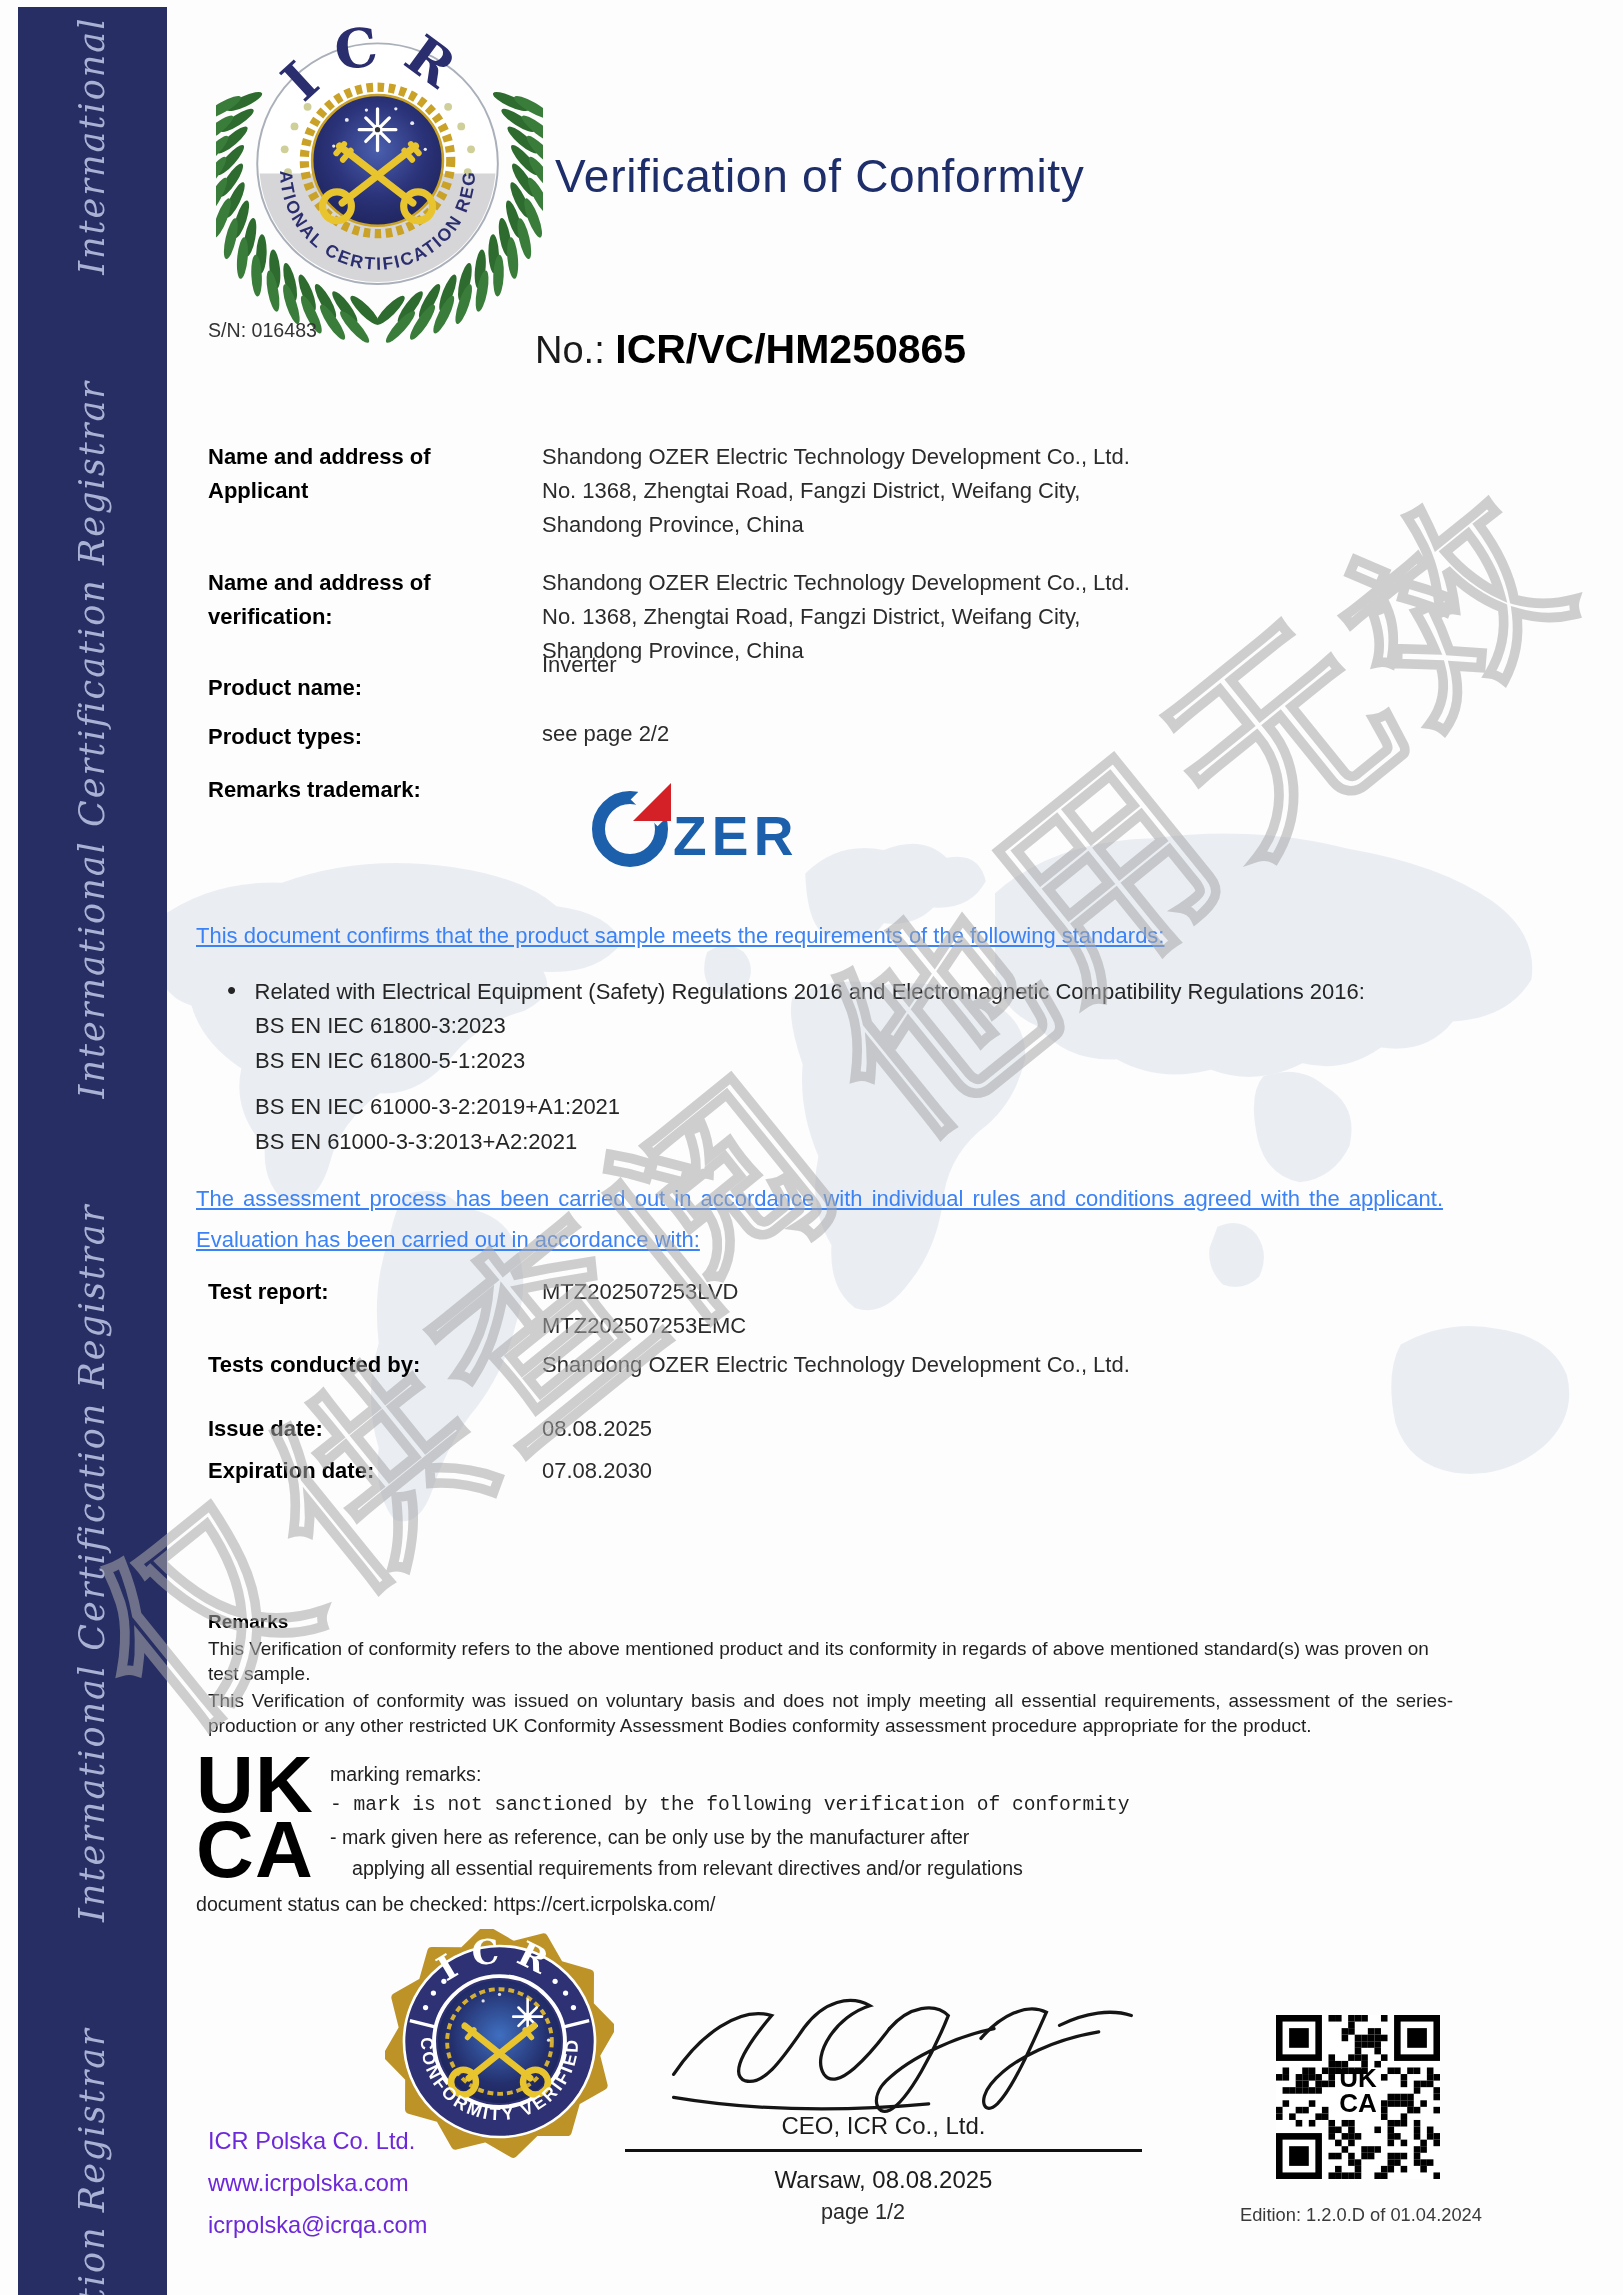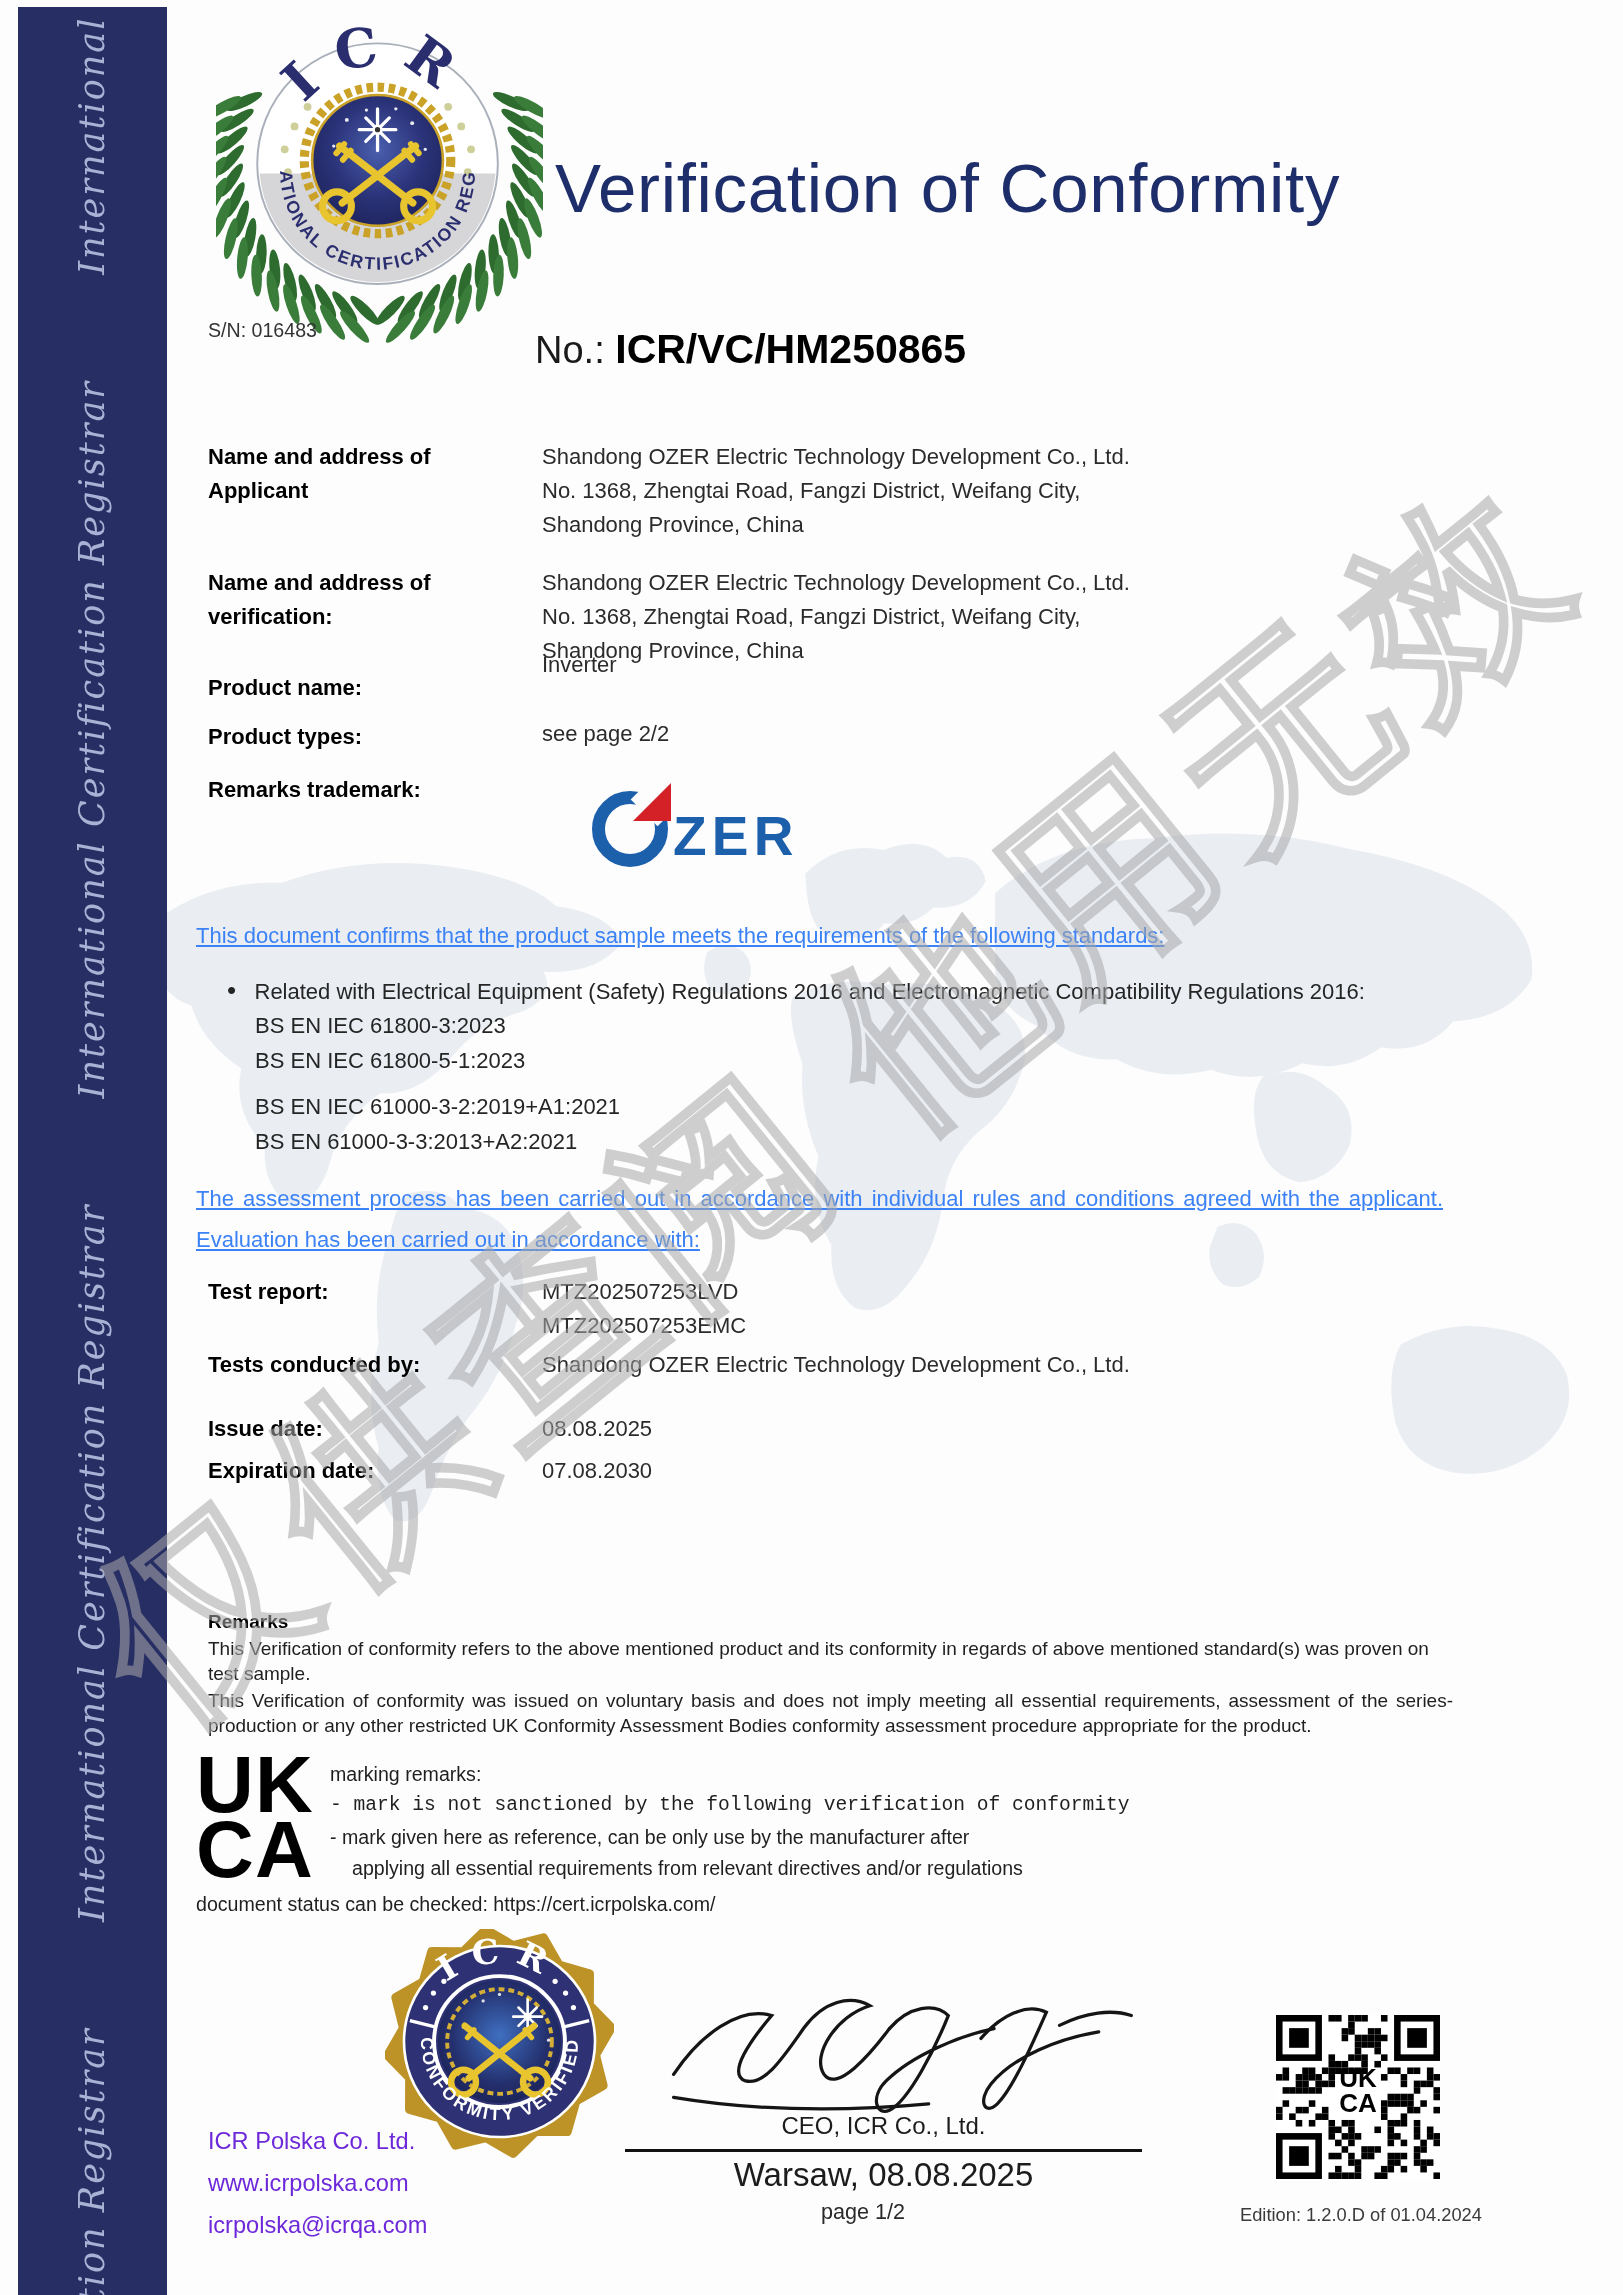--- a/index.html
+++ b/index.html
@@ -22,21 +22,21 @@
     font-family:"DejaVu Sans",sans-serif;font-weight:bold;font-size:203px;
     letter-spacing:18.3px;color:transparent;-webkit-text-stroke:3.3px #a9a9a9;opacity:.55;
     pointer-events:none;
   }
   .watermark .wm-gap{margin-left:59px;}
   
   .worldmap{position:absolute;left:79px;top:795px;z-index:1;opacity:.55;}
   
   .page-title{
     position:absolute;left:555px;top:149px;z-index:4;
-    font-size:69px;color:#1d2e6b;letter-spacing:0.7px;white-space:nowrap;
+    font-size:46px;color:#1d2e6b;letter-spacing:0.7px;white-space:nowrap;
   }
   .sn-line{position:absolute;left:208px;top:319px;font-size:19.6px;color:#333;z-index:4;}
   .doc-no{position:absolute;left:535px;top:326px;font-size:38px;color:#1a1a1a;z-index:4;white-space:nowrap;}
   .doc-no b{font-size:41px;font-weight:bold;color:#000;}
   
   .lbl{position:absolute;left:208px;font-size:22px;font-weight:bold;color:#000;line-height:34px;z-index:4;}
   .val{position:absolute;left:542px;font-size:22px;color:#2b2b2b;line-height:34px;z-index:4;white-space:nowrap;}
   
   .ozer{position:absolute;left:592px;top:783px;width:275px;height:98px;z-index:4;}
   .ozer-o{position:absolute;left:0;top:7.9px;width:50px;height:50px;border:13px solid #1c5fab;border-radius:50%;}
@@ -56,21 +56,21 @@
   
   .ukca-mark{position:absolute;left:196px;top:1752px;z-index:4;font-family:"Liberation Sans",sans-serif;
     font-weight:bold;font-size:80px;line-height:65px;letter-spacing:1.3px;color:#000;}
   .marking{position:absolute;left:330px;font-size:19.6px;color:#1f1f1f;z-index:4;white-space:nowrap;}
   .doc-status{position:absolute;left:196px;top:1893px;font-size:19.6px;color:#1f1f1f;z-index:4;}
   
   .foot-line{position:absolute;left:208px;font-size:23.6px;color:#6d28d9;z-index:4;}
   .ceo-block{position:absolute;left:625px;top:2112px;width:517px;text-align:center;z-index:4;}
   .ceo-name{font-size:24px;color:#1c1c1c;}
   .ceo-rule{height:3.3px;background:#111;margin-top:9.2px;}
-  .ceo-place{font-size:33px;color:#1c1c1c;margin-top:4px;}
+  .ceo-place{font-size:24px;color:#1c1c1c;margin-top:14px;}
   .page-num{position:absolute;left:821px;top:2199px;font-size:21.6px;color:#2a2a2a;z-index:4;}
   .edition{position:absolute;left:1240px;top:2204px;font-size:18.3px;color:#3a3a3a;z-index:4;}
   .qr-wrap{position:absolute;left:1276px;top:2015px;width:164px;height:164px;z-index:4;}
   .qr-label{position:absolute;left:0;top:51px;width:164px;text-align:center;font-weight:bold;
     font-size:26px;line-height:25px;color:#000;background:transparent;}
   .sig-svg{position:absolute;left:654px;top:1976px;z-index:4;}
   .badge-svg{position:absolute;left:385px;top:1929px;z-index:4;}
   .logo-svg{position:absolute;left:216px;top:11.8px;z-index:4;}
 </style>
 </head>

